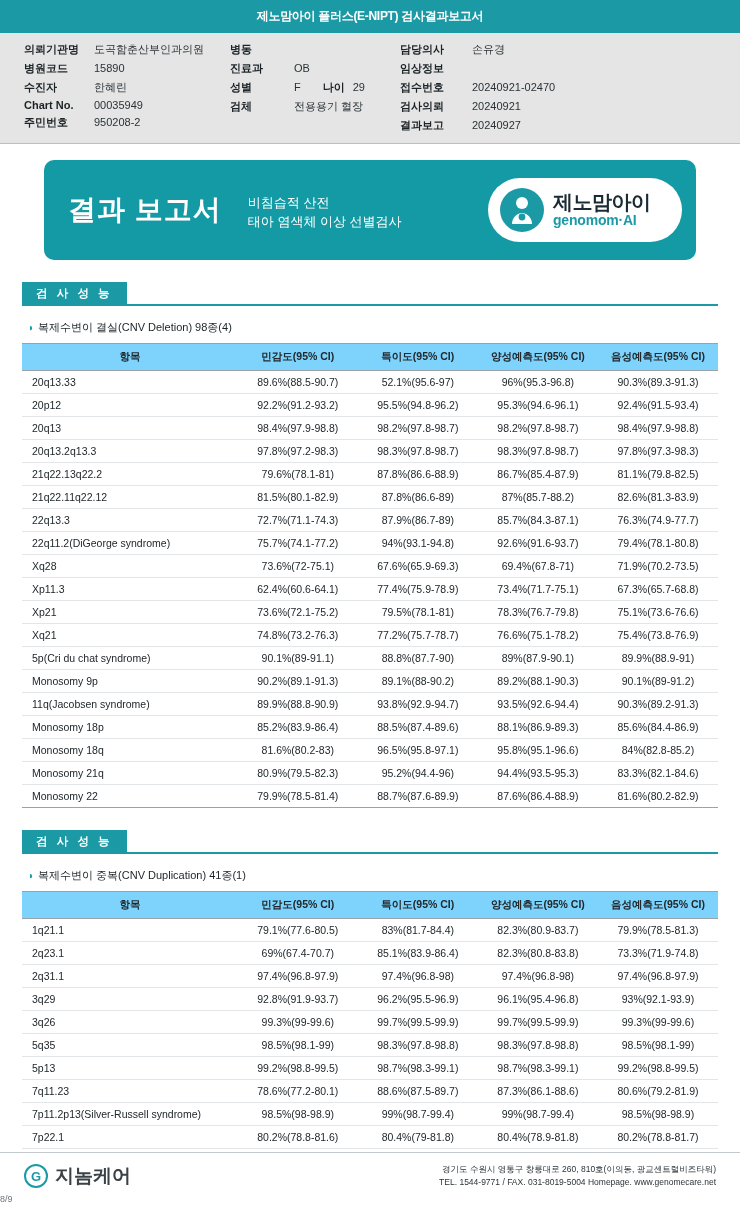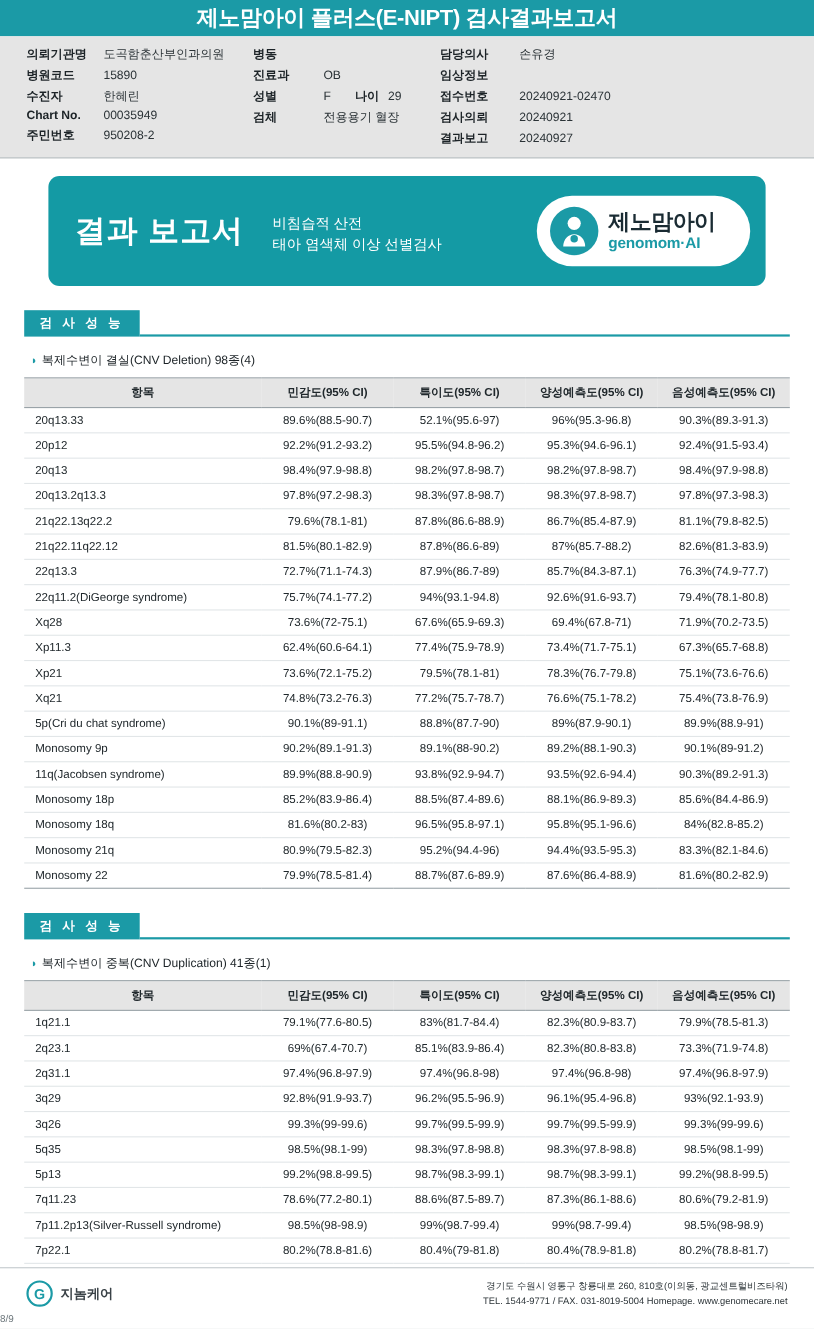--- a/index.html
+++ b/index.html
@@ -15,21 +15,21 @@
     overflow: hidden;
     margin: 0 auto;
   }
 
   
   .title-bar {
     background: #1b9aa6;
     color: #ffffff;
     height: 33px;
     display: flex; align-items: center; justify-content: center;
-    font-size: 20px; font-weight: bold;
+    font-size: 12px; font-weight: bold;
     letter-spacing: -0.3px;
   }
   .patient-box {
     border-bottom: 1px solid #b9c0c4;
     background: #e5e5e5;
     padding: 9px 16px 10px 24px;
     display: flex;
     font-size: 11px;
     color: #1c2327;
   }
@@ -101,21 +101,21 @@
   }
   .bullet { color: #1b9aa6; margin-right: 4px; font-size: 10px; }
 
   table.cnv {
     width: 100%;
     border-collapse: collapse;
     font-size: 10.5px;
     color: #20282c;
   }
   table.cnv thead th {
-    background: #e5e5e5;
+    background: #7dd3fc;
     font-weight: bold;
     padding: 6px 4px;
     border-top: 1px solid #9aa3a8;
     border-bottom: 1px solid #9aa3a8;
     text-align: center;
     font-size: 10.5px;
   }
   table.cnv tbody td {
     padding: 5px 4px;
     border-bottom: 1px solid #e2e6e8;
@@ -138,21 +138,21 @@
     height: 56px;
   }
   .footer-inner { display: flex; align-items: center; justify-content: space-between; }
   .foot-logo { display: flex; align-items: center; }
   .foot-mark {
     width: 24px; height: 24px; border-radius: 50%;
     border: 2px solid #1b9aa6; color: #1b9aa6;
     display: flex; align-items: center; justify-content: center;
     font-size: 13px; font-weight: bold;
   }
-  .foot-name { margin-left: 7px; font-size: 12px; font-weight: bold; color: #3a4247; }
+  .foot-name { margin-left: 7px; font-size: 19px; font-weight: bold; color: #3a4247; }
   .foot-addr { text-align: right; font-size: 8.5px; color: #2b3337; line-height: 1.55; }
   .page-num {
     position: absolute; left: 0; right: 0; bottom: 4px;
     text-align: left; font-size: 9px; color: #6c767b;
   }
 </style>
 </head>
 <body>
 
 <div class="page">

